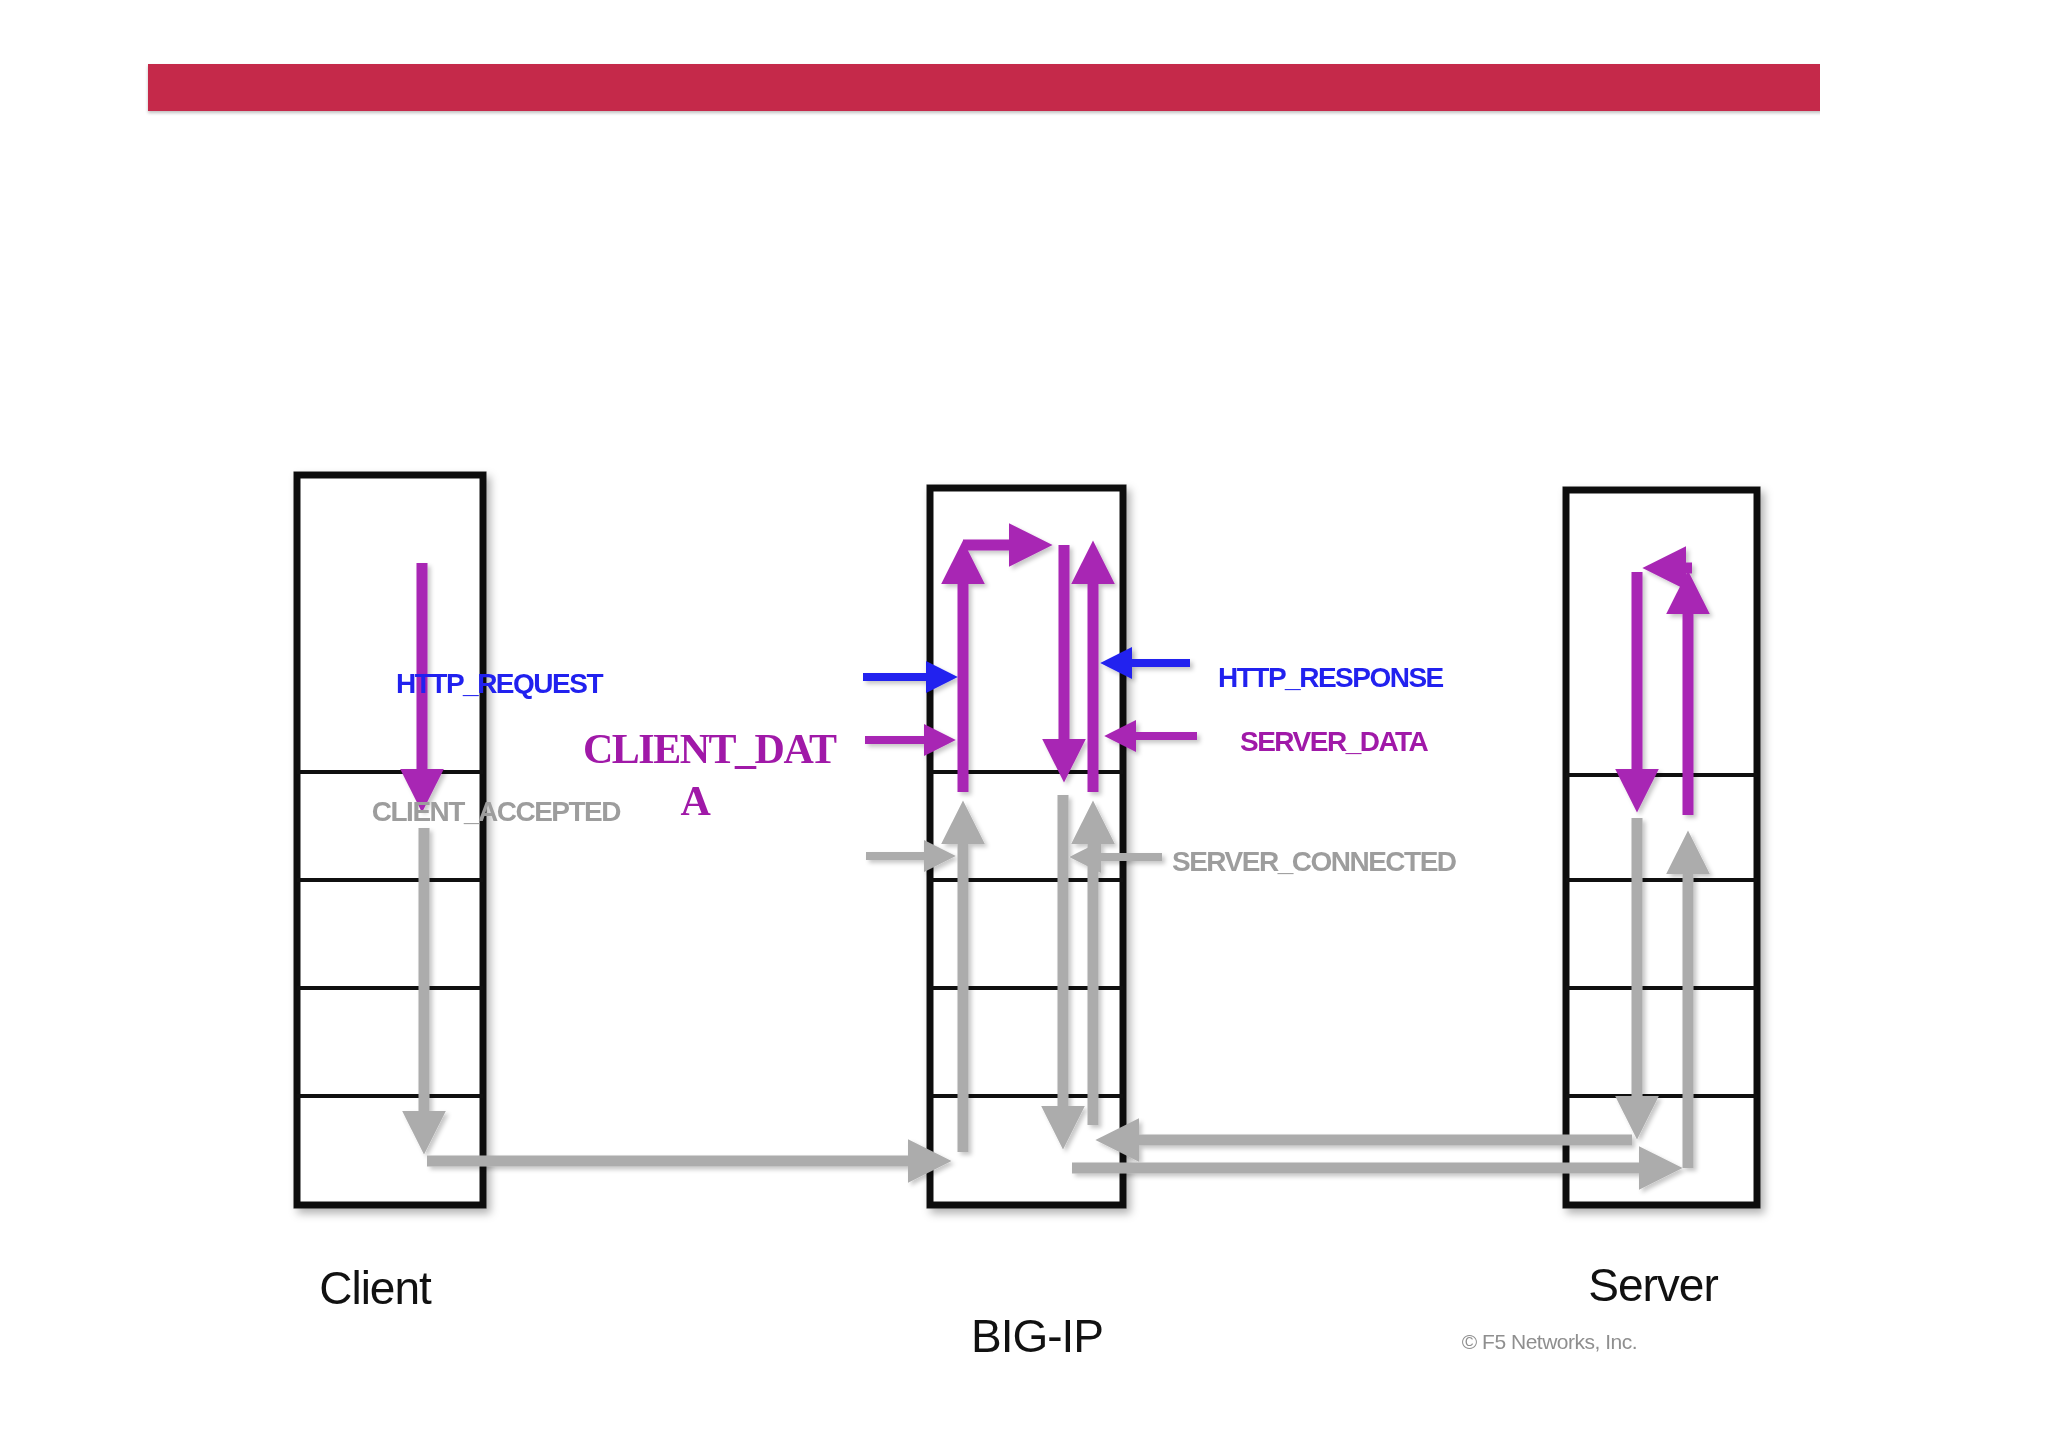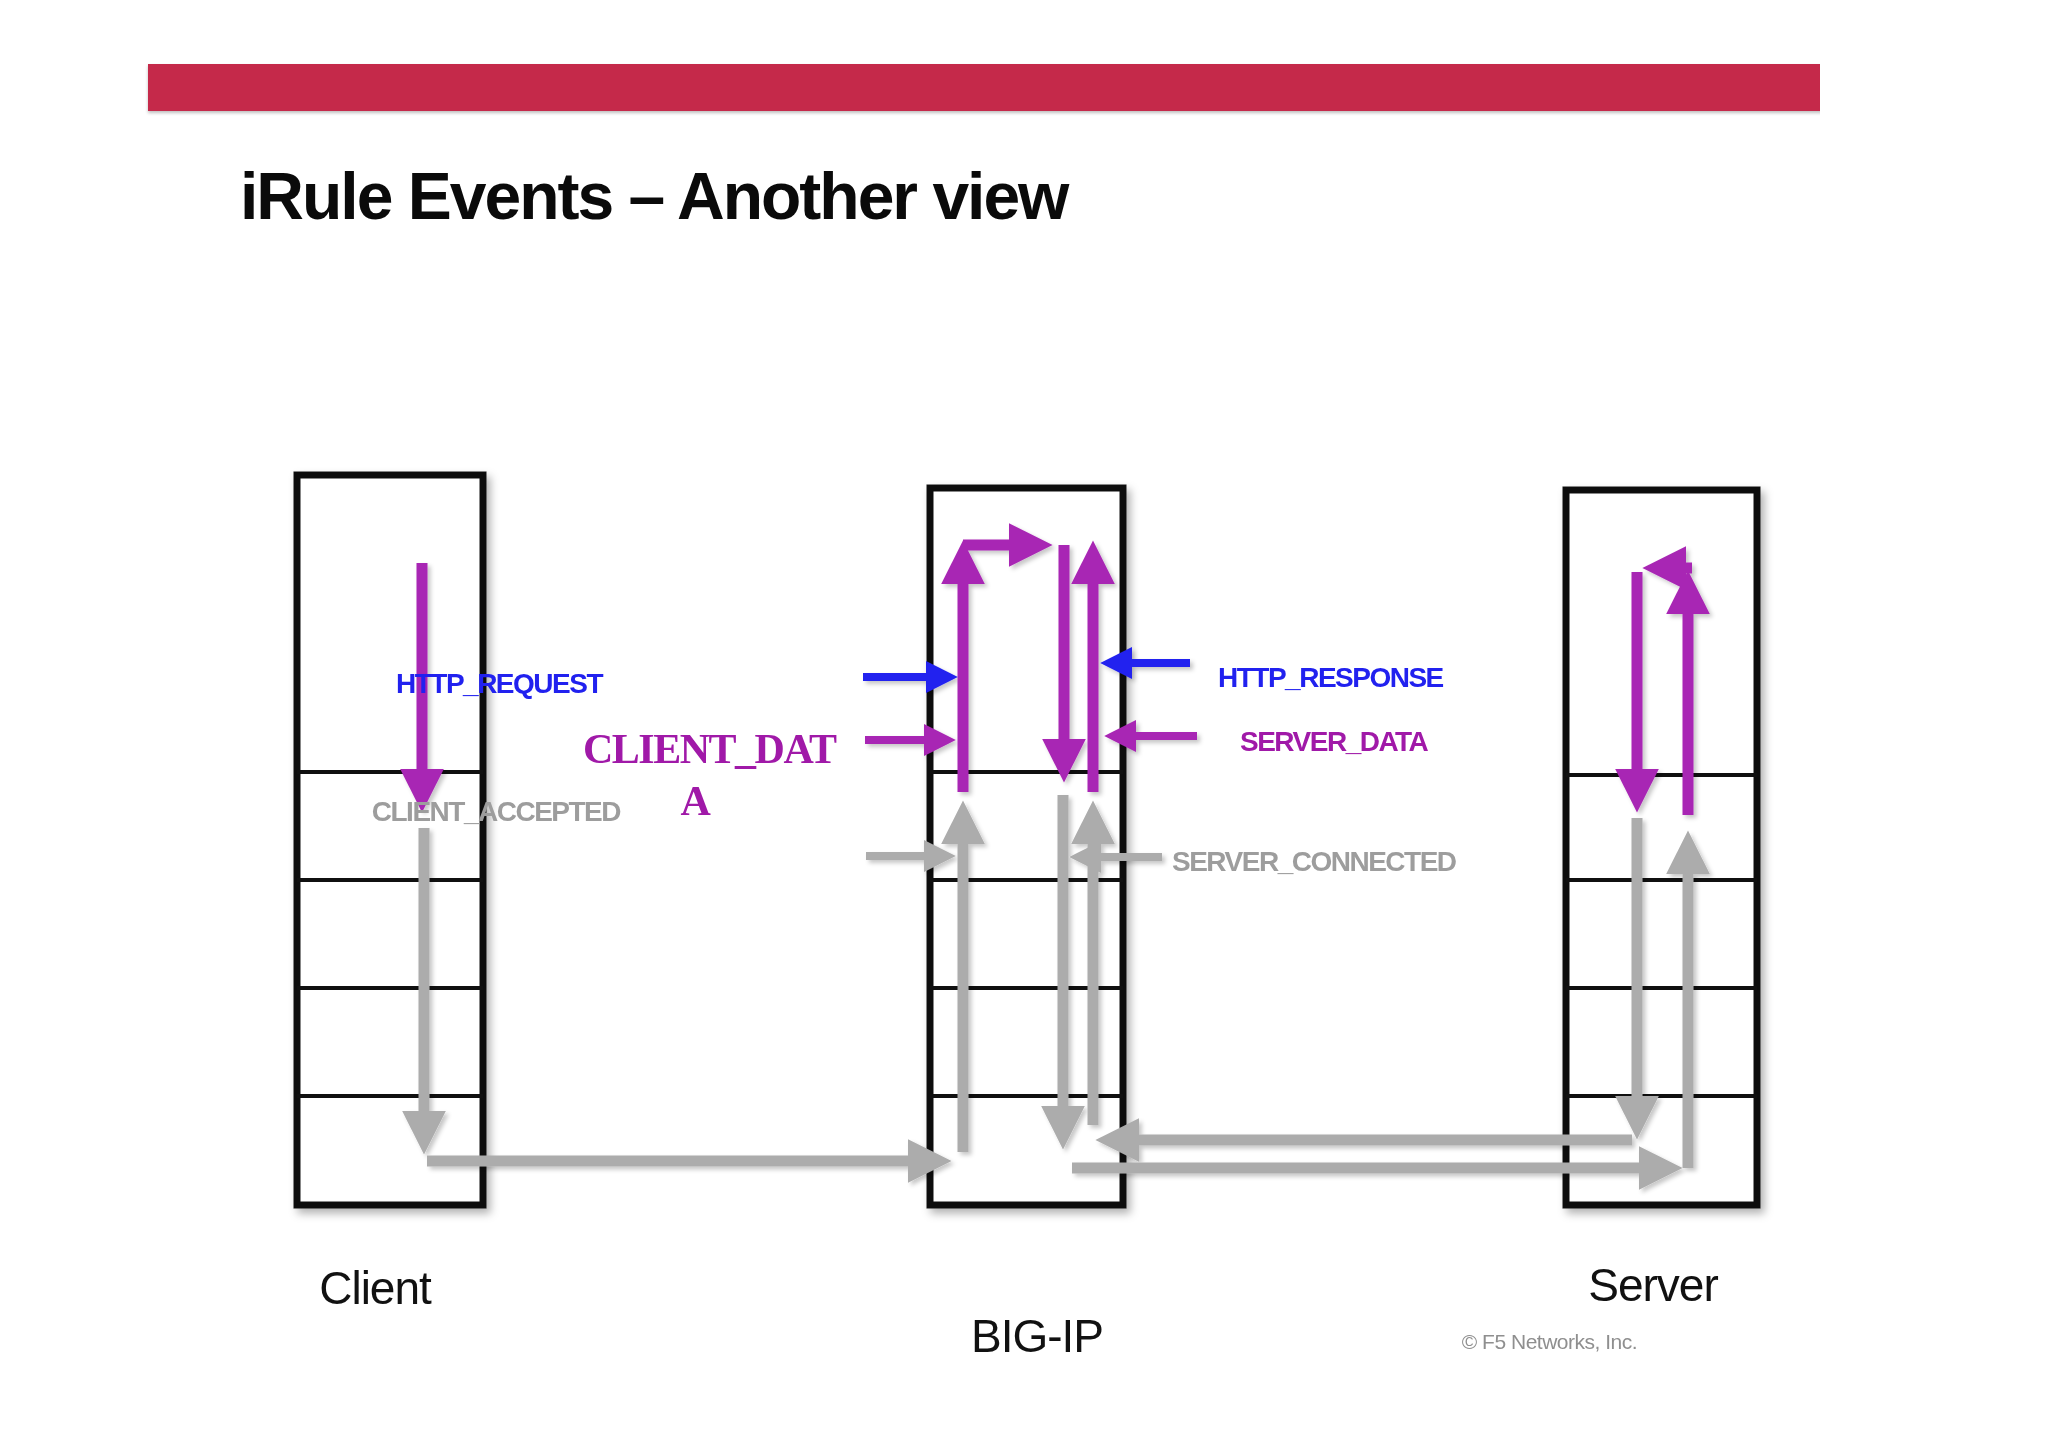--- a/index.html
+++ b/index.html
@@ -57,21 +57,20 @@
 </style>
 </head>
 <body>
 
 <div class="slide">
 
   <div class="banner">
     <span class="pagenum">461</span>
   </div>
 
-  <h1 class="title">iRule Events – Another view</h1>
 
   <svg class="diagram" width="2048" height="1447" viewBox="0 0 2048 1447" xmlns="http://www.w3.org/2000/svg">
     <defs>
       <filter id="soft" x="-20%" y="-20%" width="140%" height="140%">
         <feDropShadow dx="4" dy="5" stdDeviation="4" flood-opacity="0.3"></feDropShadow>
       </filter>
       <filter id="soft2" x="-20%" y="-20%" width="140%" height="140%">
         <feDropShadow dx="3" dy="3" stdDeviation="2" flood-opacity="0.22"></feDropShadow>
       </filter>
       <marker id="mp" viewBox="0 0 10 10" refX="6" refY="5" markerWidth="4" markerHeight="4" orient="auto" markerUnits="strokeWidth">

